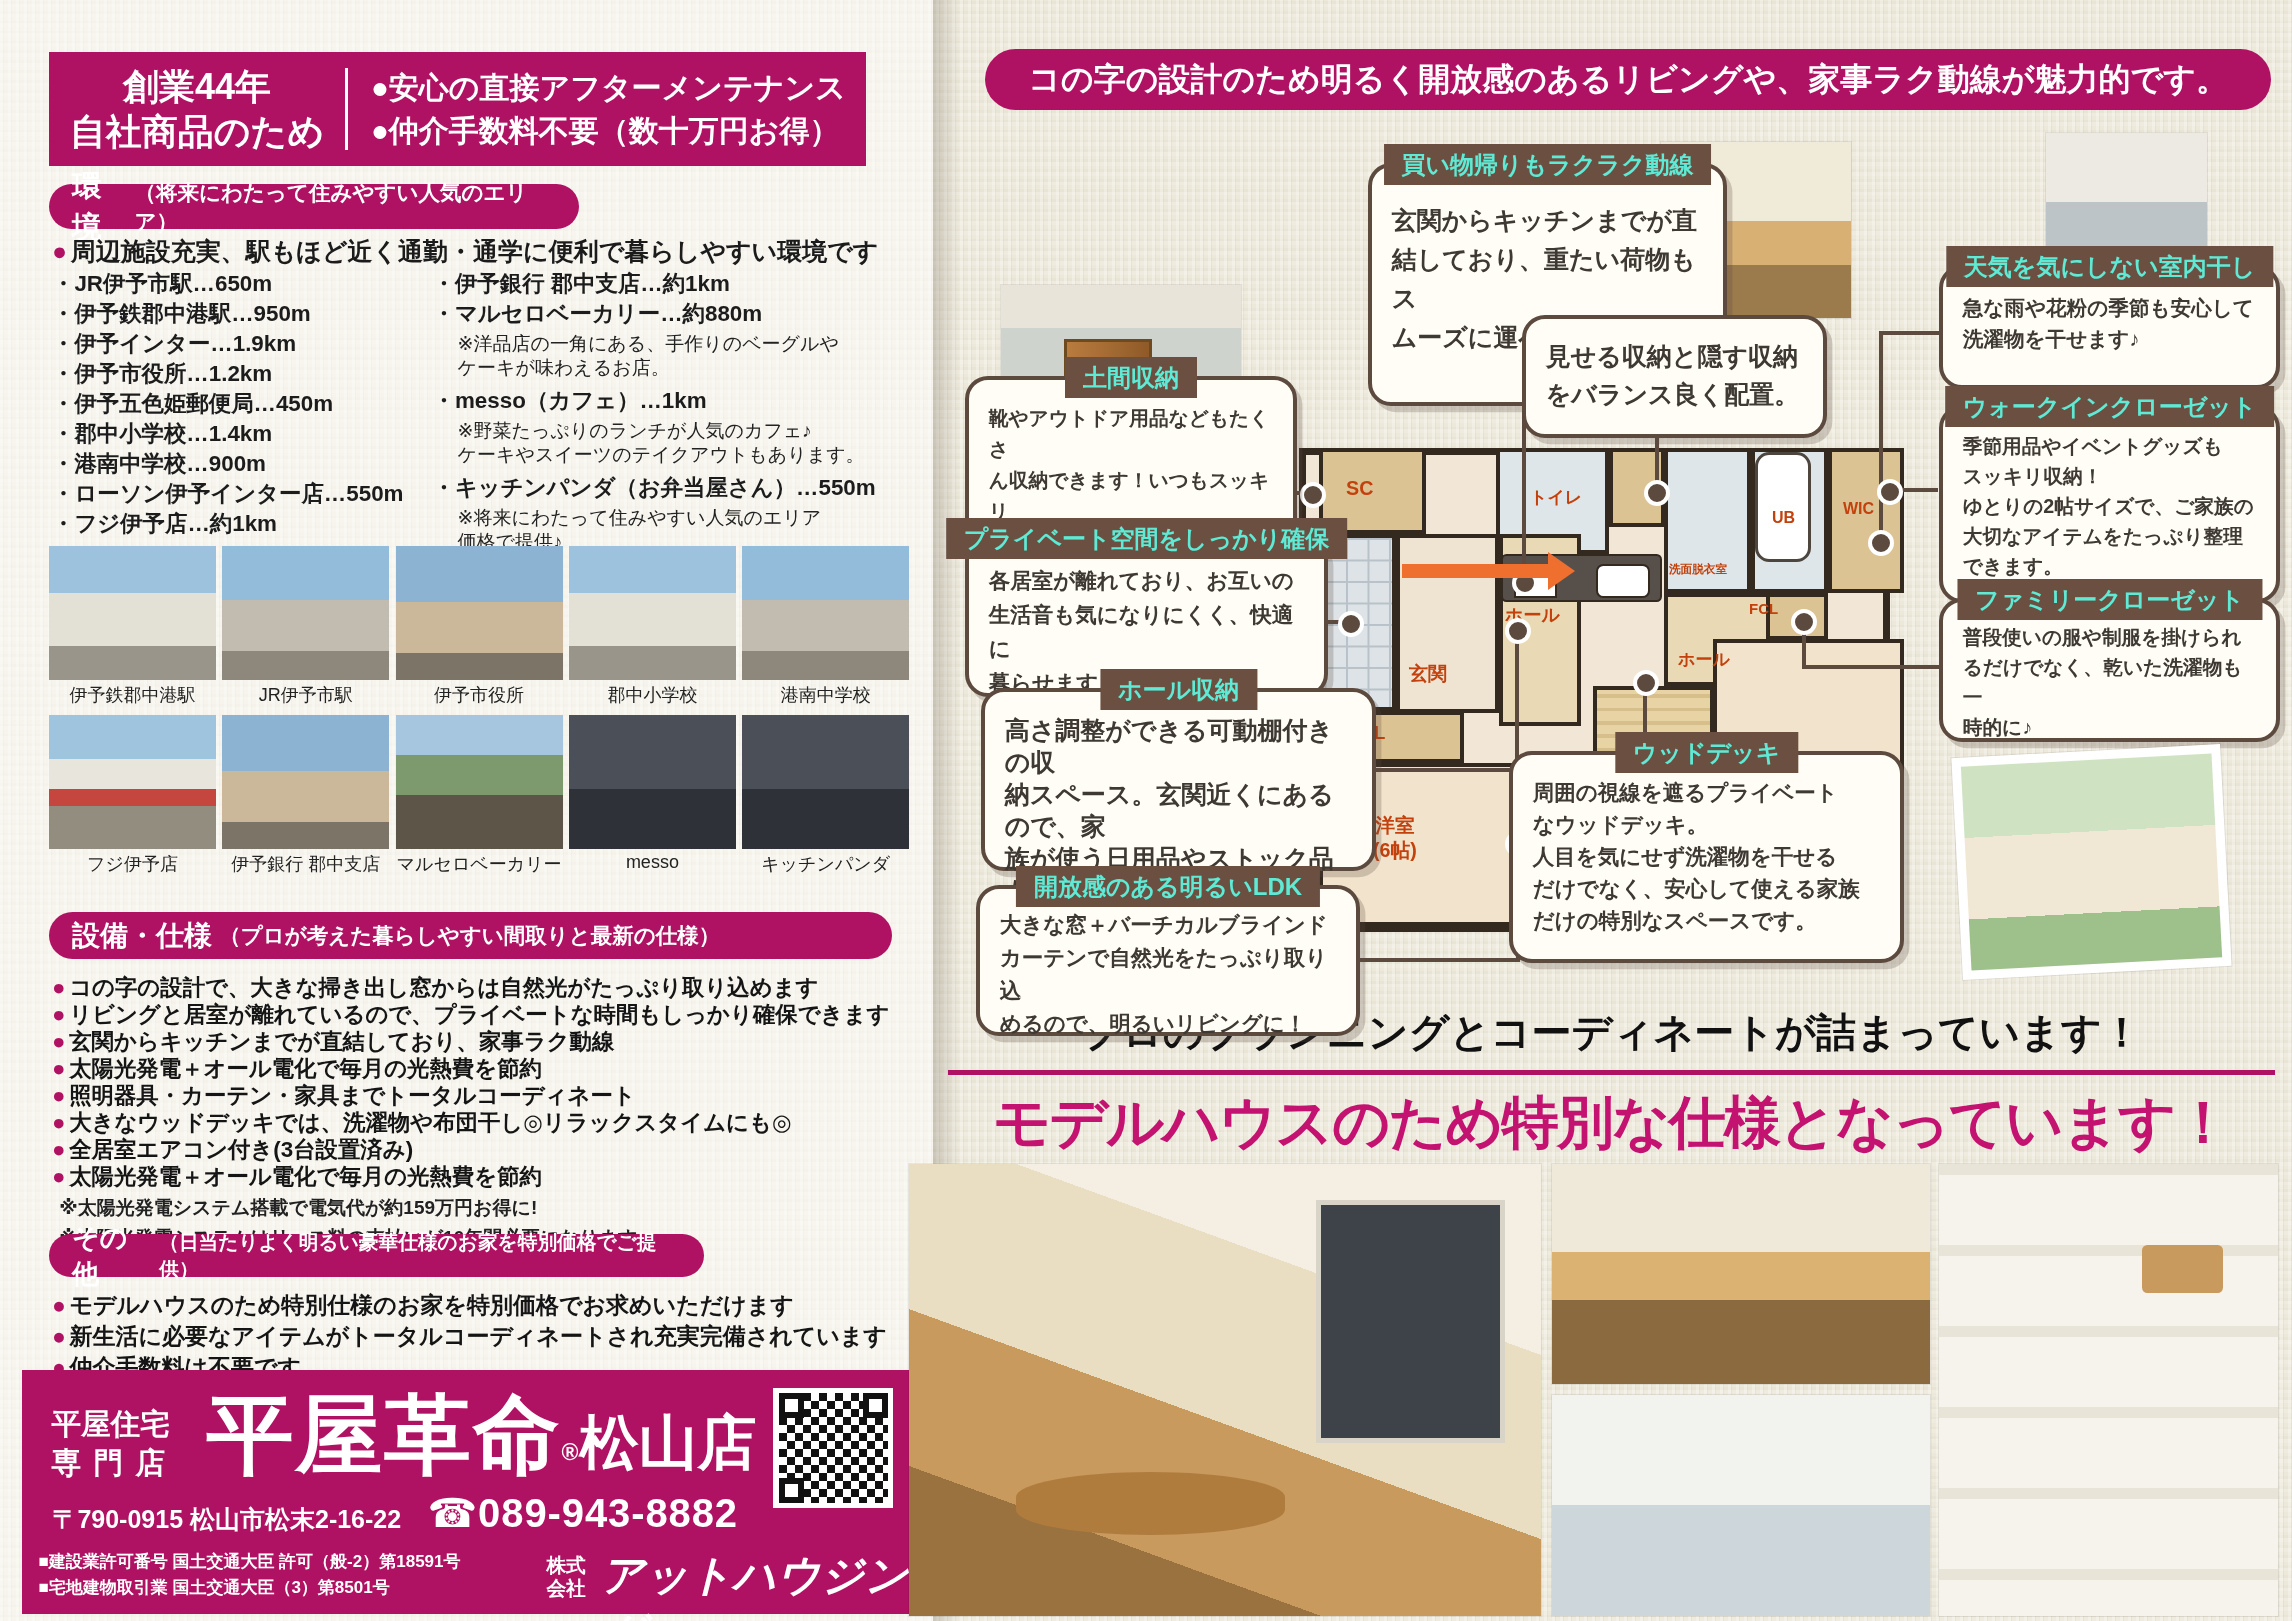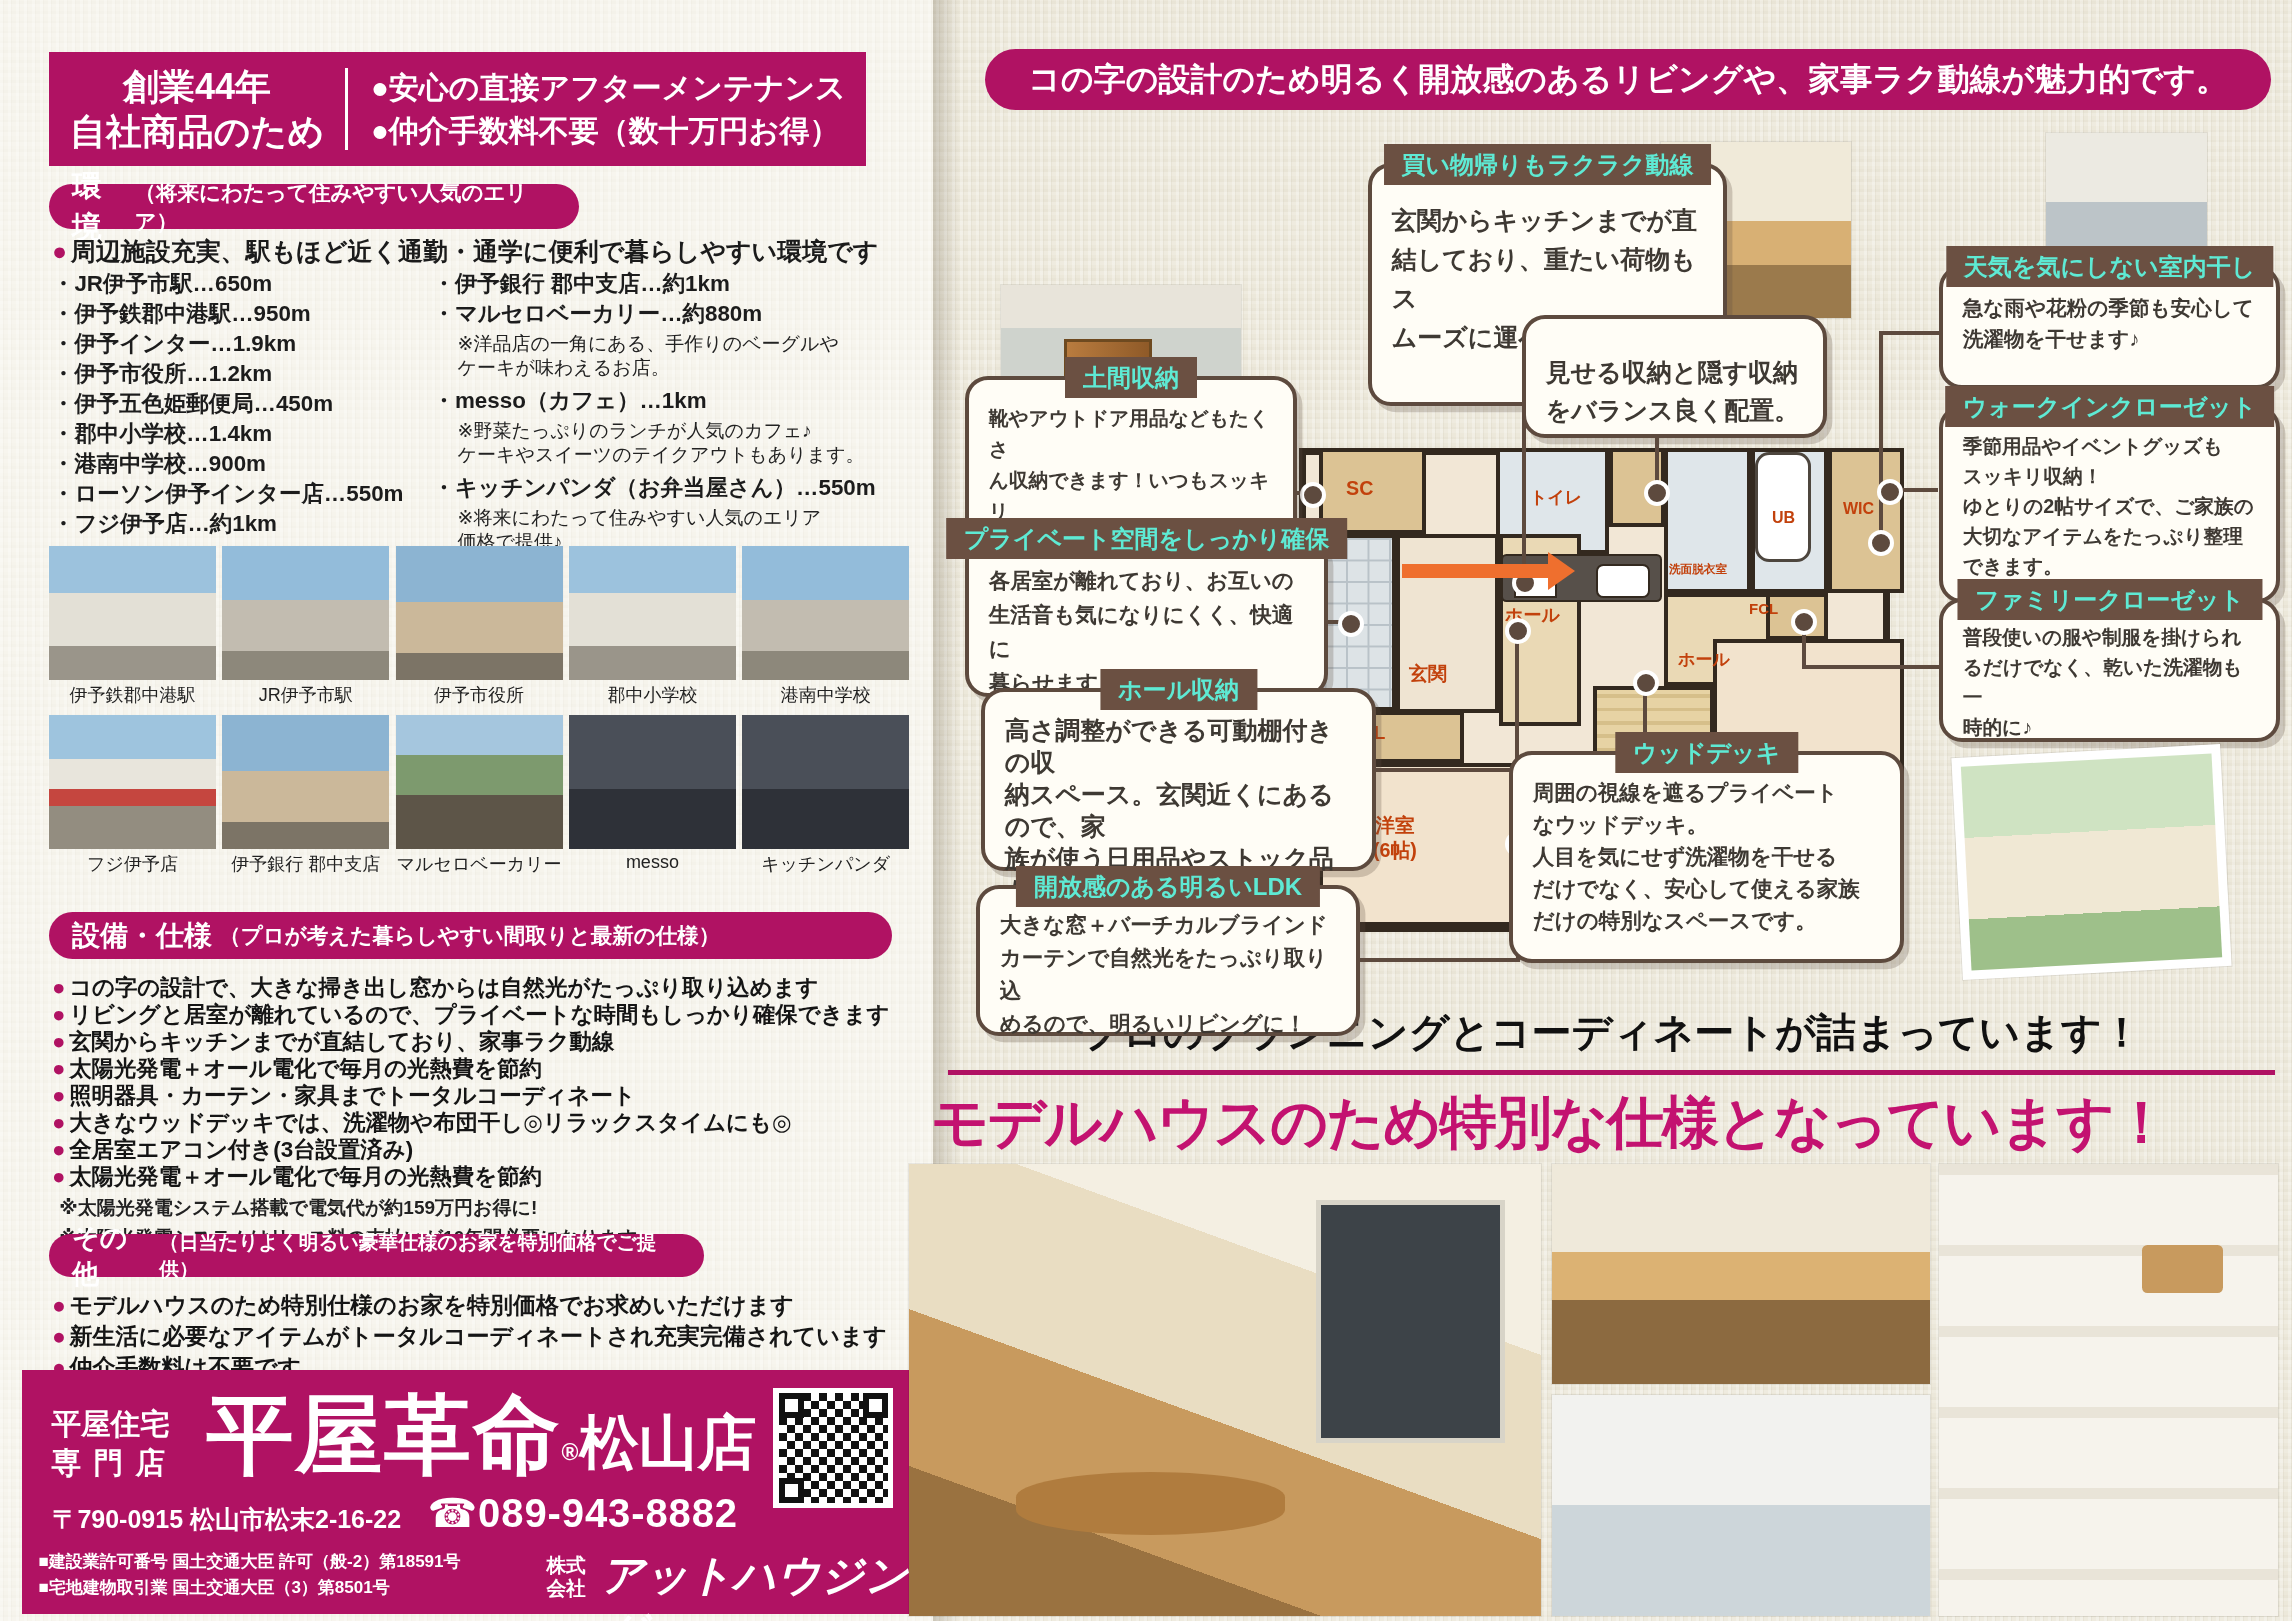--- a/index.html
+++ b/index.html
@@ -76,21 +76,21 @@
   
   .banner{left:985px;top:49px;width:1286px;height:61px;background:#b01263;border-radius:34px;
     display:flex;align-items:center;justify-content:center;color:#fff;font-size:32px;font-weight:900;white-space:nowrap;}
 
   .callout{background:#fffdf6;border:4.5px solid #5d4a3e;border-radius:23px;box-shadow:5.4px 6.3px 0 rgba(93,74,62,.25);z-index:5;}
   .co-title{position:absolute;top:-23px;left:50%;transform:translateX(-50%);background:#6b5042;color:#5eead4;
     font-weight:800;white-space:nowrap;padding:4.5px 18px;font-size:24px;z-index:6;}
   .co-body{padding:27px 18px 14.3px 19.7px;color:#3e3933;font-weight:600;white-space:pre-line;}
 
   .co-shopping{left:1368px;top:163px;width:351px;height:235px;} .co-shopping .co-body{font-size:25px;line-height:39px;padding-top:34px;}
-  .co-display{left:1522px;top:315px;width:297px;height:115px;} .co-display .co-body{font-size:25px;line-height:38px;padding-top:34px;}
+  .co-display{left:1522px;top:315px;width:297px;height:115px;} .co-display .co-body{font-size:25px;line-height:38px;padding-top:18px;}
   .co-weather{left:1939px;top:265px;width:333px;height:116px;} .co-weather .co-body{font-size:20.6px;line-height:31px;padding-top:23px;}
   .co-doma{left:965px;top:376px;width:324px;height:157px;} .co-doma .co-body{font-size:19.7px;line-height:31px;padding-top:23px;}
   .co-wic{left:1939px;top:405px;width:333px;height:190px;} .co-wic .co-body{font-size:19.7px;line-height:30px;padding-top:21.5px;}
   .co-private{left:965px;top:537px;width:355px;height:152px;} .co-private .co-body{font-size:21.5px;line-height:34px;padding-top:23px;}
   .co-hall{left:981px;top:688px;width:387px;height:175px;} .co-hall .co-body{font-size:25px;line-height:32px;padding-top:21.5px;}
   .co-family{left:1939px;top:598px;width:333px;height:136px;} .co-family .co-body{font-size:19.7px;line-height:30px;padding-top:19.7px;}
   .co-ldk{left:976px;top:885px;width:376px;height:143px;} .co-ldk .co-body{font-size:21.5px;line-height:33px;padding-top:19.7px;}
   .co-deck{left:1509px;top:751px;width:387px;height:204px;} .co-deck .co-body{font-size:21.5px;line-height:32px;padding-top:21.5px;}
 
   .lead{position:absolute;background:#5d4a3e;z-index:3;}
@@ -131,21 +131,21 @@
   .photo{box-shadow:0 0 0 0.9px rgba(0,0,0,.08);}
   .ph-entrance{left:1001px;top:285px;width:240px;height:309px;background:linear-gradient(180deg,#e8e4da 0 14%,#cfd3cd 14% 80%,#4a4d50 80%);}
   .ph-door{position:absolute;left:63px;top:54px;width:82px;height:193px;background:linear-gradient(90deg,#b97c3f,#8f5a28);border:3.6px solid #6e4a20;}
   .ph-kitchen-top{left:1661px;top:142px;width:190px;height:176px;background:linear-gradient(180deg,#f0ead9 0 45%,#d8b074 45% 70%,#9b7a4c 70%);}
   .ph-utility{left:2046px;top:133px;width:161px;height:125px;background:linear-gradient(180deg,#eceae2 0 55%,#bcc4c8 55%);}
   .ph-family{left:1957px;top:751px;width:269px;height:222px;background:#fff;padding:9px;box-sizing:border-box;transform:rotate(-3deg);z-index:6;}
   .ph-family-in{width:100%;height:100%;background:linear-gradient(180deg,#cfe3c2 0 35%,#f0e8d4 35% 75%,#9ec08a 75%);}
 
   .tagline{left:949px;top:1005px;width:1325px;text-align:center;font-size:40px;font-weight:900;color:#111;white-space:nowrap;}
   .rule{left:948px;top:1070px;width:1327px;height:4.5px;background:#b01263;}
-  .headline{left:931px;top:1085px;width:1361px;font-size:57px;font-weight:900;color:#c31270;letter-spacing:-1.8px;white-space:nowrap;}
+  .headline{left:931px;top:1085px;width:1361px;text-align:center;font-size:57px;font-weight:900;color:#c31270;letter-spacing:-1.8px;white-space:nowrap;}
 
   .ph-dining{left:909px;top:1164px;width:632px;height:452px;background:linear-gradient(200deg,#f4efe2 0 28%,#e9ddc2 28% 55%,#c89a5e 55% 78%,#9a7240 78%);}
   .ph-dining .win{position:absolute;right:36px;top:36px;width:179px;height:233px;background:#3d4348;border:5.4px solid #d8d4c8;}
   .ph-dining .table{position:absolute;left:107px;bottom:81px;width:269px;height:63px;background:#b07c3e;border-radius:50%/40%;}
   .ph-kitchen2{left:1552px;top:1164px;width:378px;height:220px;background:linear-gradient(180deg,#efe9da 0 40%,#dcb273 40% 62%,#8c6a40 62%);}
   .ph-bath{left:1552px;top:1395px;width:378px;height:221px;background:linear-gradient(180deg,#f2f2ef 0 50%,#cdd6da 50%);}
   .ph-shelf{left:1939px;top:1164px;width:339px;height:452px;background:
      linear-gradient(#e9e4d8 10.7px,transparent 10.7px),#f6f3ec;background-size:100% 81px;}
   .ph-shelf .basket{position:absolute;left:60%;top:18%;width:81px;height:48px;background:#c89a5e;border-radius:5.4px;}
 </style>

